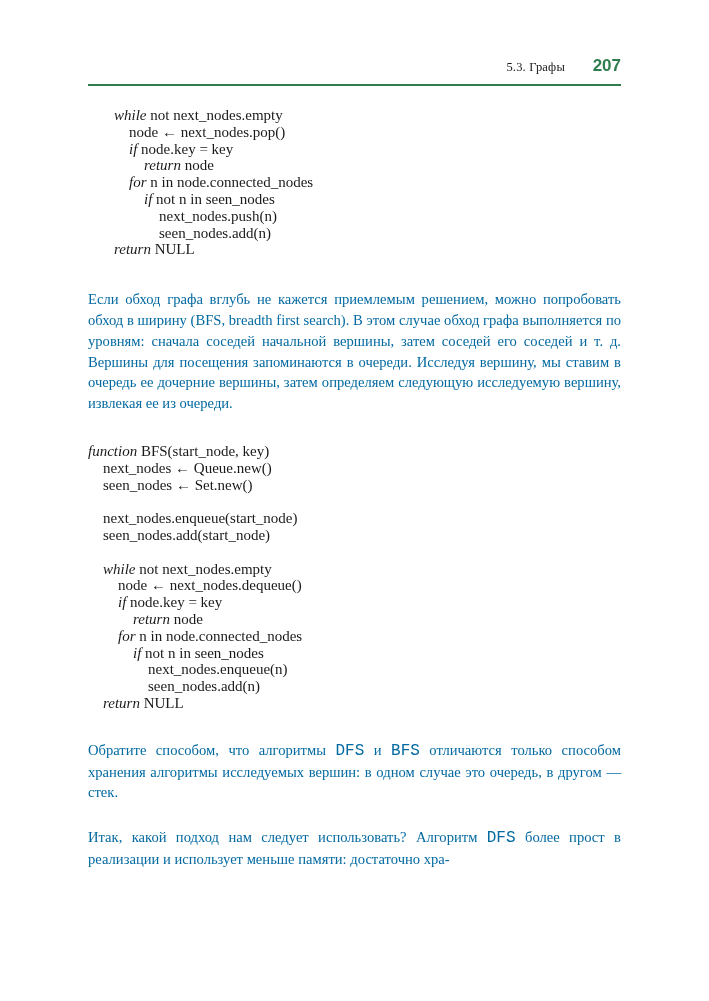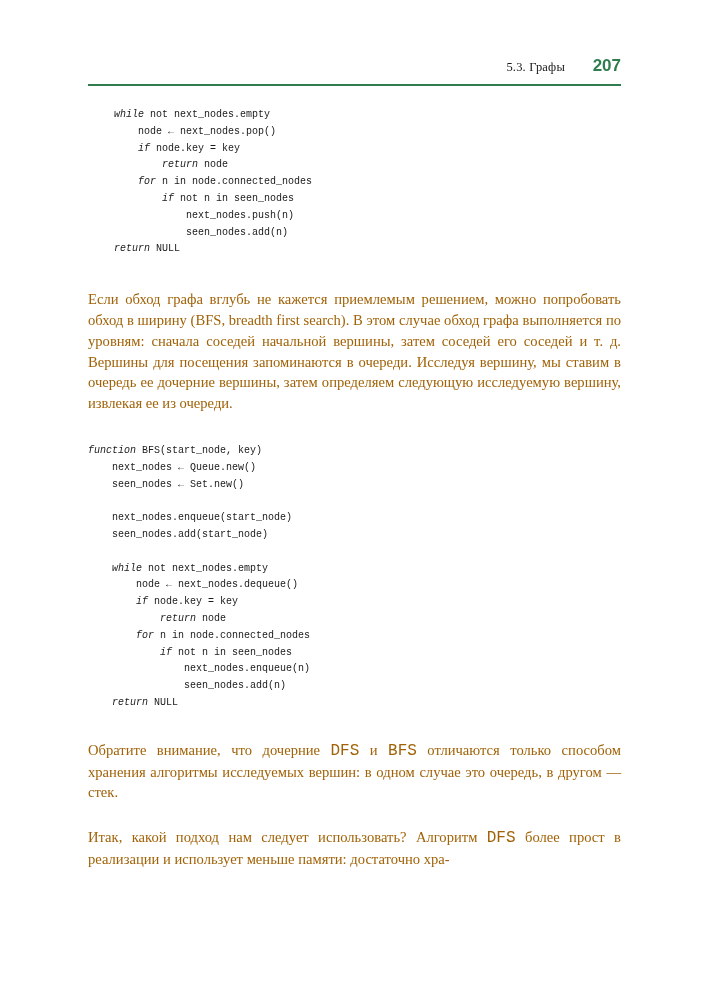--- a/index.html
+++ b/index.html
@@ -54,36 +54,36 @@
     height: 2px;
     background: #2f7d4f;
   }
   .content {
     position: absolute;
     left: 88px;
     top: 107px;
     width: 533px;
   }
   .code-block {
-    font-family: Liberation Mono, monospace;
-    font-size: 10px;
+    font-family: Liberation Serif, serif;
+    font-size: 15px;
     line-height: 16.8px;
     color: #1a1a1a;
     white-space: pre;
     margin: 0;
   }
   .code-block .kw {
     font-style: italic;
   }
   .para {
     font-family: "Liberation Serif", serif;
     font-size: 14.6px;
     line-height: 20.8px;
     text-align: justify;
-    color: #a16207;
+    color: #0369a1;
     margin: 0;
     text-indent: 0;
   }
   .para .mono {
     font-family: Liberation Mono, monospace;
     font-size: 16px;
   }
   .block-1 { margin-top: 0; padding-left: 26px; }
   .gap-a { height: 31px; }
   .gap-b { height: 29px; }
@@ -132,20 +132,20 @@
         <span class="kw">if</span> node.key = key
             <span class="kw">return</span> node
         <span class="kw">for</span> n in node.connected_nodes
             <span class="kw">if</span> not n in seen_nodes
                 next_nodes.enqueue(n)
                 seen_nodes.add(n)
     <span class="kw">return</span> NULL</pre>
 
     <div class="gap-c"></div>
 
-    <p class="para"><span>Обратите внимание, что дочерние </span><span class="mono">DFS</span><span> и </span><span class="mono">BFS</span><span> отличаются только способом хранения алгоритмы исследуемых вершин: в одном случае это очередь, в другом — стек.</span></p>
+    <p class="para"><span>Обратите способом, что алгоритмы </span><span class="mono">DFS</span><span> и </span><span class="mono">BFS</span><span> отличаются только способом хранения алгоритмы исследуемых вершин: в одном случае это очередь, в другом — стек.</span></p>
 
     <div class="gap-d"></div>
 
     <p class="para"><span>Итак, какой подход нам следует использовать? Алгоритм </span><span class="mono">DFS</span><span> более прост в реализации и использует меньше памяти: достаточно хра-</span></p>
 
   </div>
 </div>
 
 </body></html>

